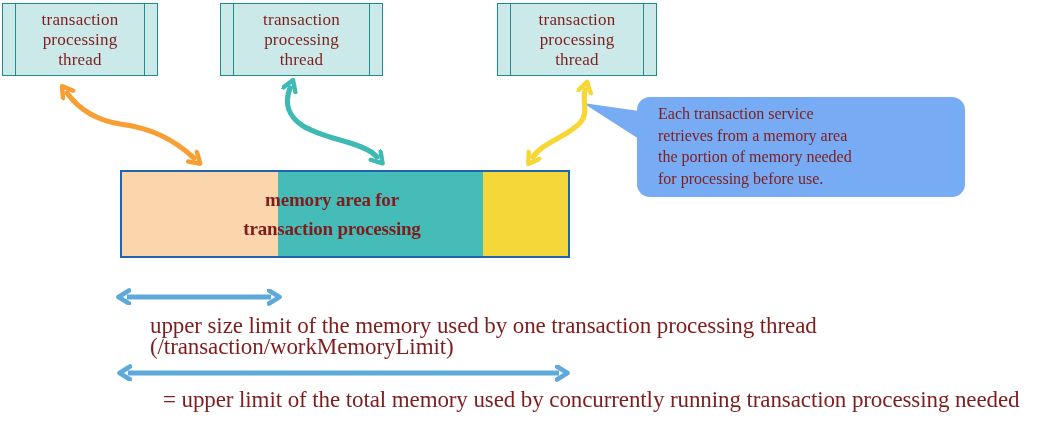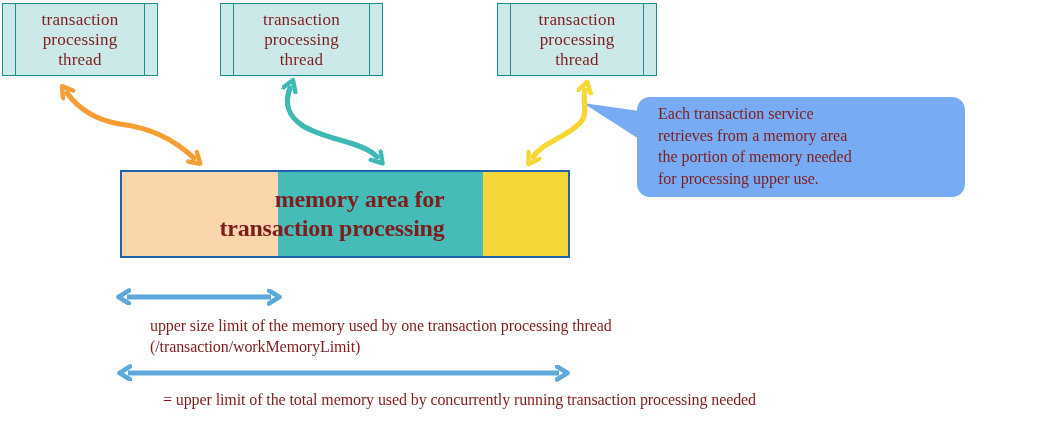--- a/index.html
+++ b/index.html
@@ -37,35 +37,35 @@
     border:2px solid #2063ae;box-sizing:border-box;
     display:flex;
   }
   .seg{height:100%;}
   .seg.peach{width:34.9%;background:#fbd5ac;}
   .seg.teal{width:46.0%;background:#45bcb8;}
   .seg.yellow{width:19.1%;background:#f5d73a;}
   #membar-label{
     position:absolute;left:120px;top:170px;width:424px;height:88px;
     display:flex;align-items:center;justify-content:center;
-    font-weight:bold;font-size:24px;line-height:29px;
-    white-space:pre-line;text-align:right;
+    font-weight:bold;font-size:19px;line-height:29px;
+    white-space:pre-line;text-align:center;
     letter-spacing:-.2px;
   }
   
   #callout{
     position:absolute;left:637px;top:97px;width:328px;height:100px;
     background:#77abf3;border-radius:13px;
     box-sizing:border-box;
     padding:6px 8px 6px 21px;
     font-size:16px;line-height:21.5px;
     white-space:pre-line;
   }
   
-  .note{position:absolute;font-size:16px;line-height:21px;letter-spacing:-.1px;}
+  .note{position:absolute;font-size:23px;line-height:21px;letter-spacing:-.1px;}
   #note-work{left:150px;top:315px;}
   #note-total{left:150px;top:389px;}
   #note-total .indent{padding-left:13px;}
   .note div{white-space:pre;}
   
   #arrows{position:absolute;left:0;top:0;pointer-events:none;}
 </style>
 </head>
 <body>
 
@@ -97,21 +97,21 @@
     <div class="seg peach"></div>
     <div class="seg teal"></div>
     <div class="seg yellow"></div>
   </div>
   <div id="membar-label">memory area for
 transaction processing</div>
 
   <div id="callout">Each transaction service
 retrieves from a memory area
 the portion of memory needed
-for processing upper use.</div>
+for processing before use.</div>
 
   <div class="note" id="note-work">
     <div>upper size limit of the memory used by one transaction processing thread</div>
     <div>(/transaction/workMemoryLimit)</div>
   </div>
   <div class="note" id="note-total">
     <div class="indent">= upper limit of the total memory used by concurrently running transaction processing needed</div>
   </div>
 
   <svg id="arrows" width="1051" height="448" viewBox="0 0 1051 448">

